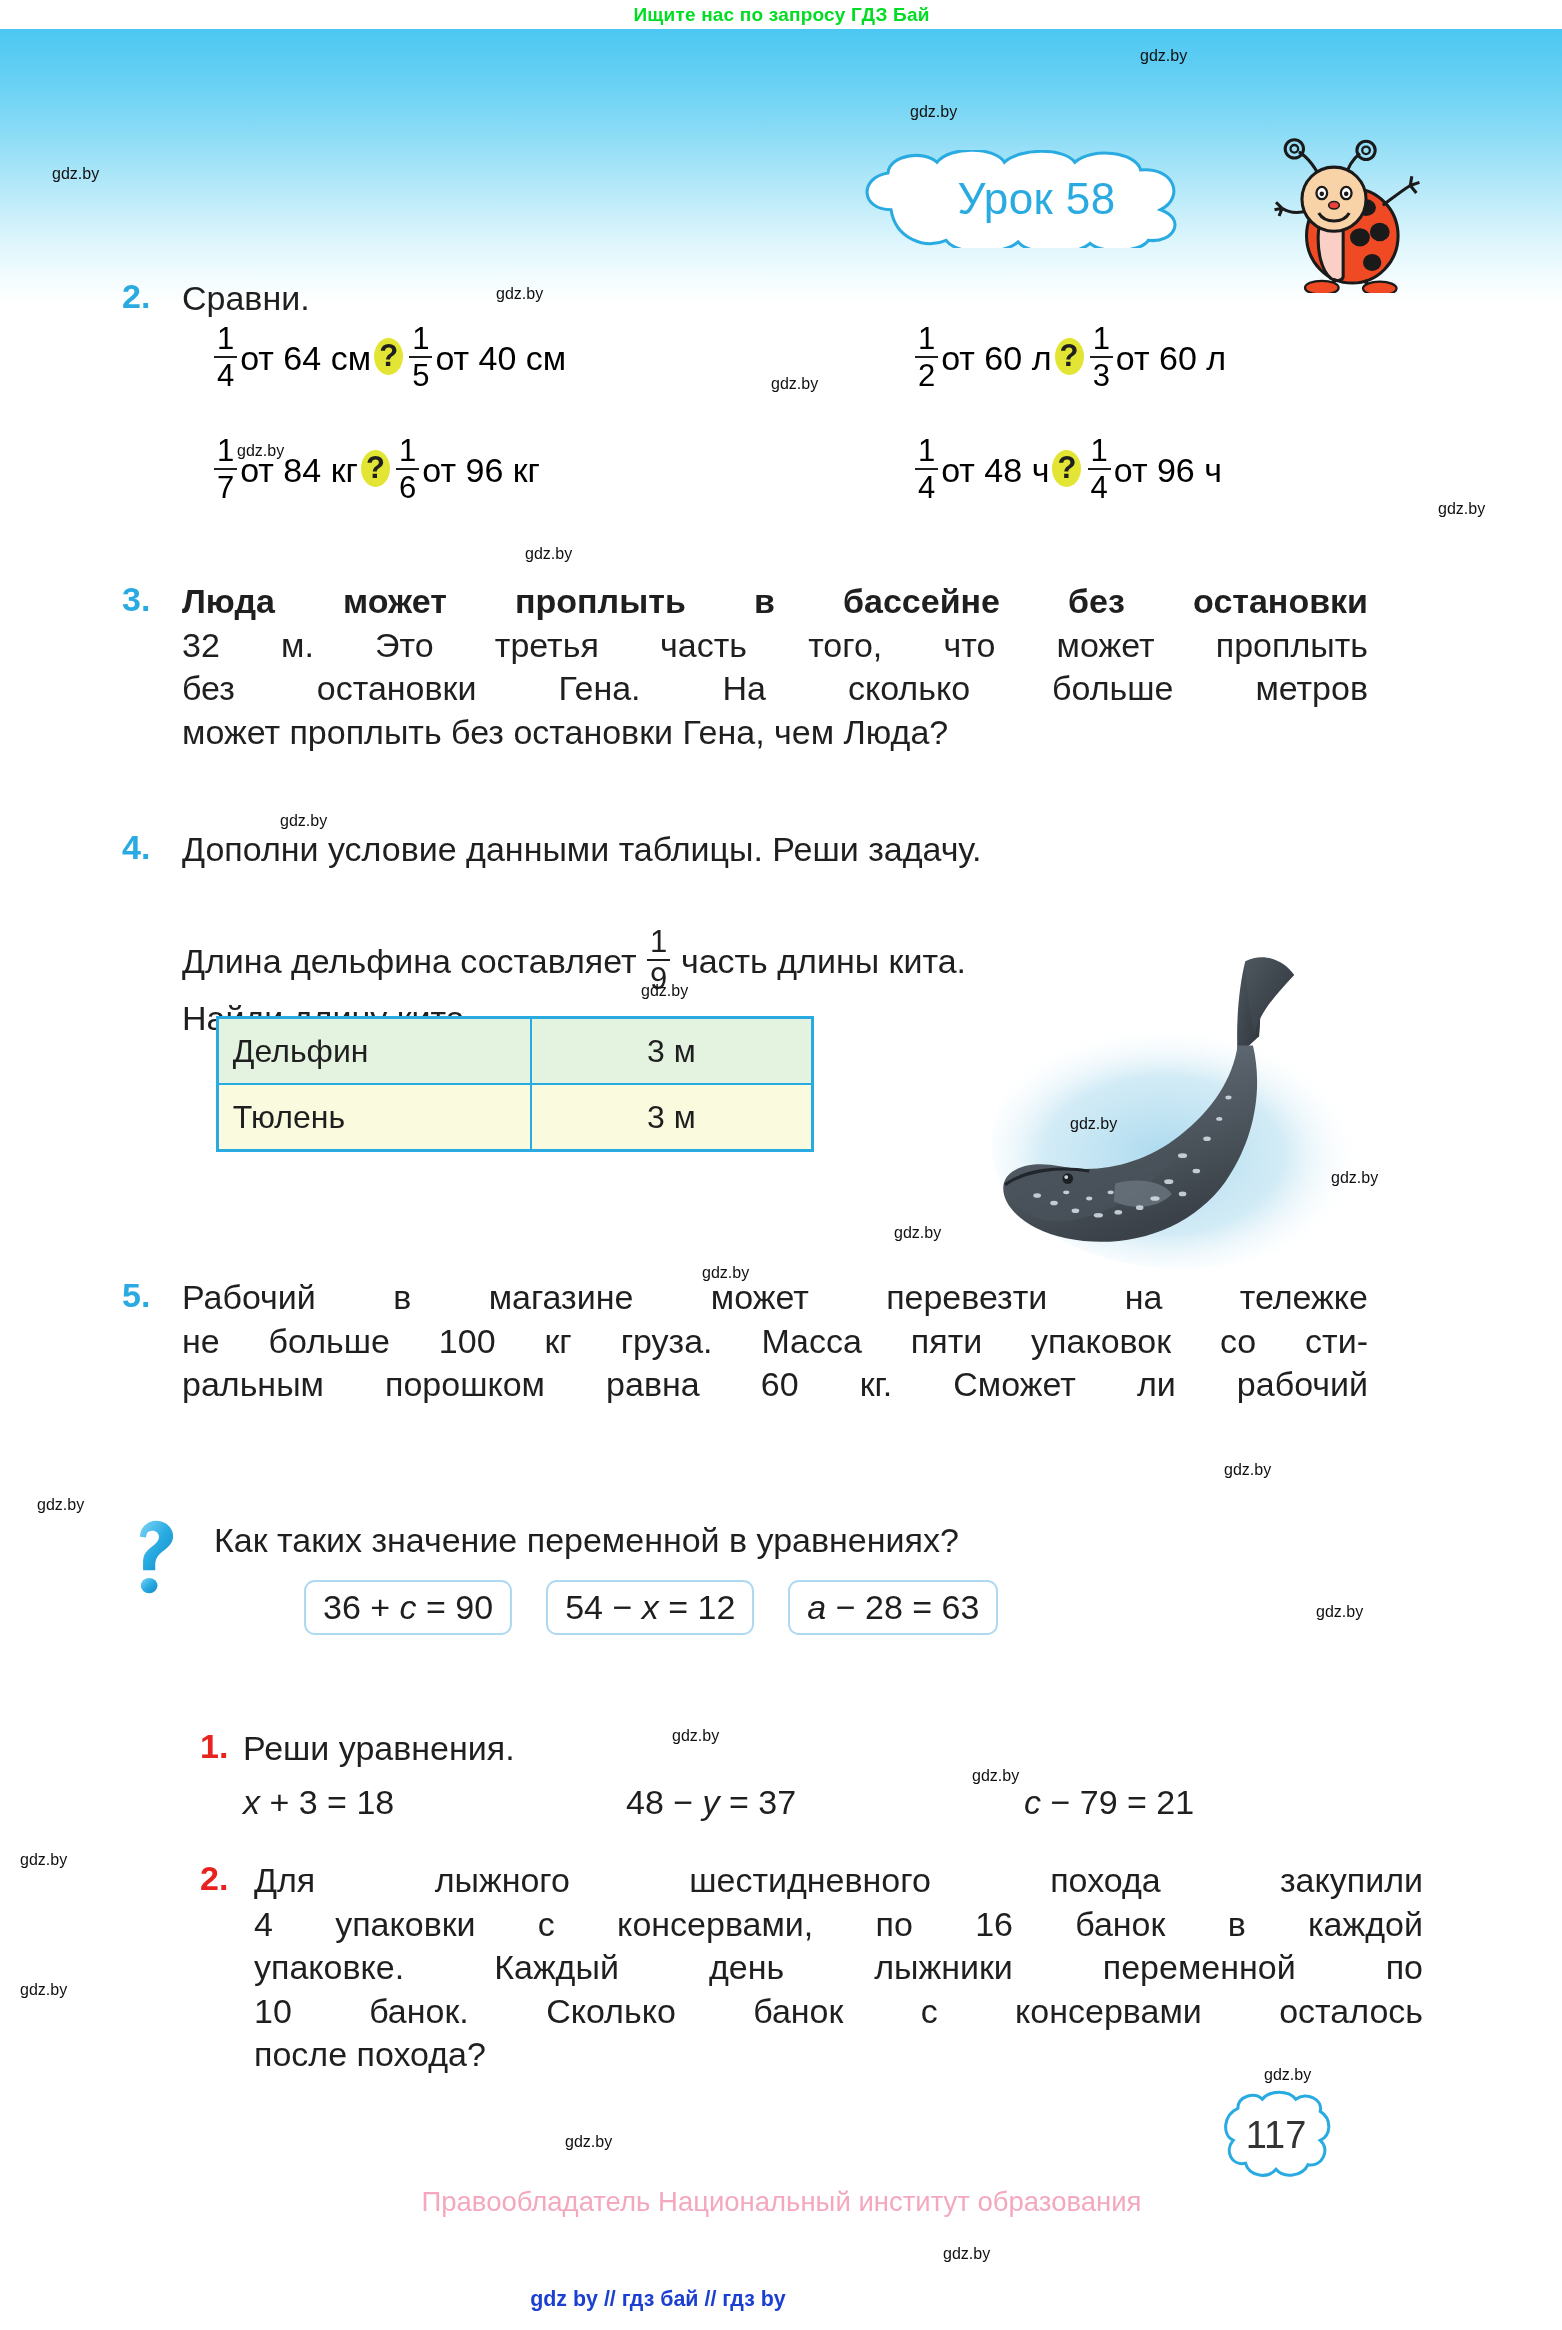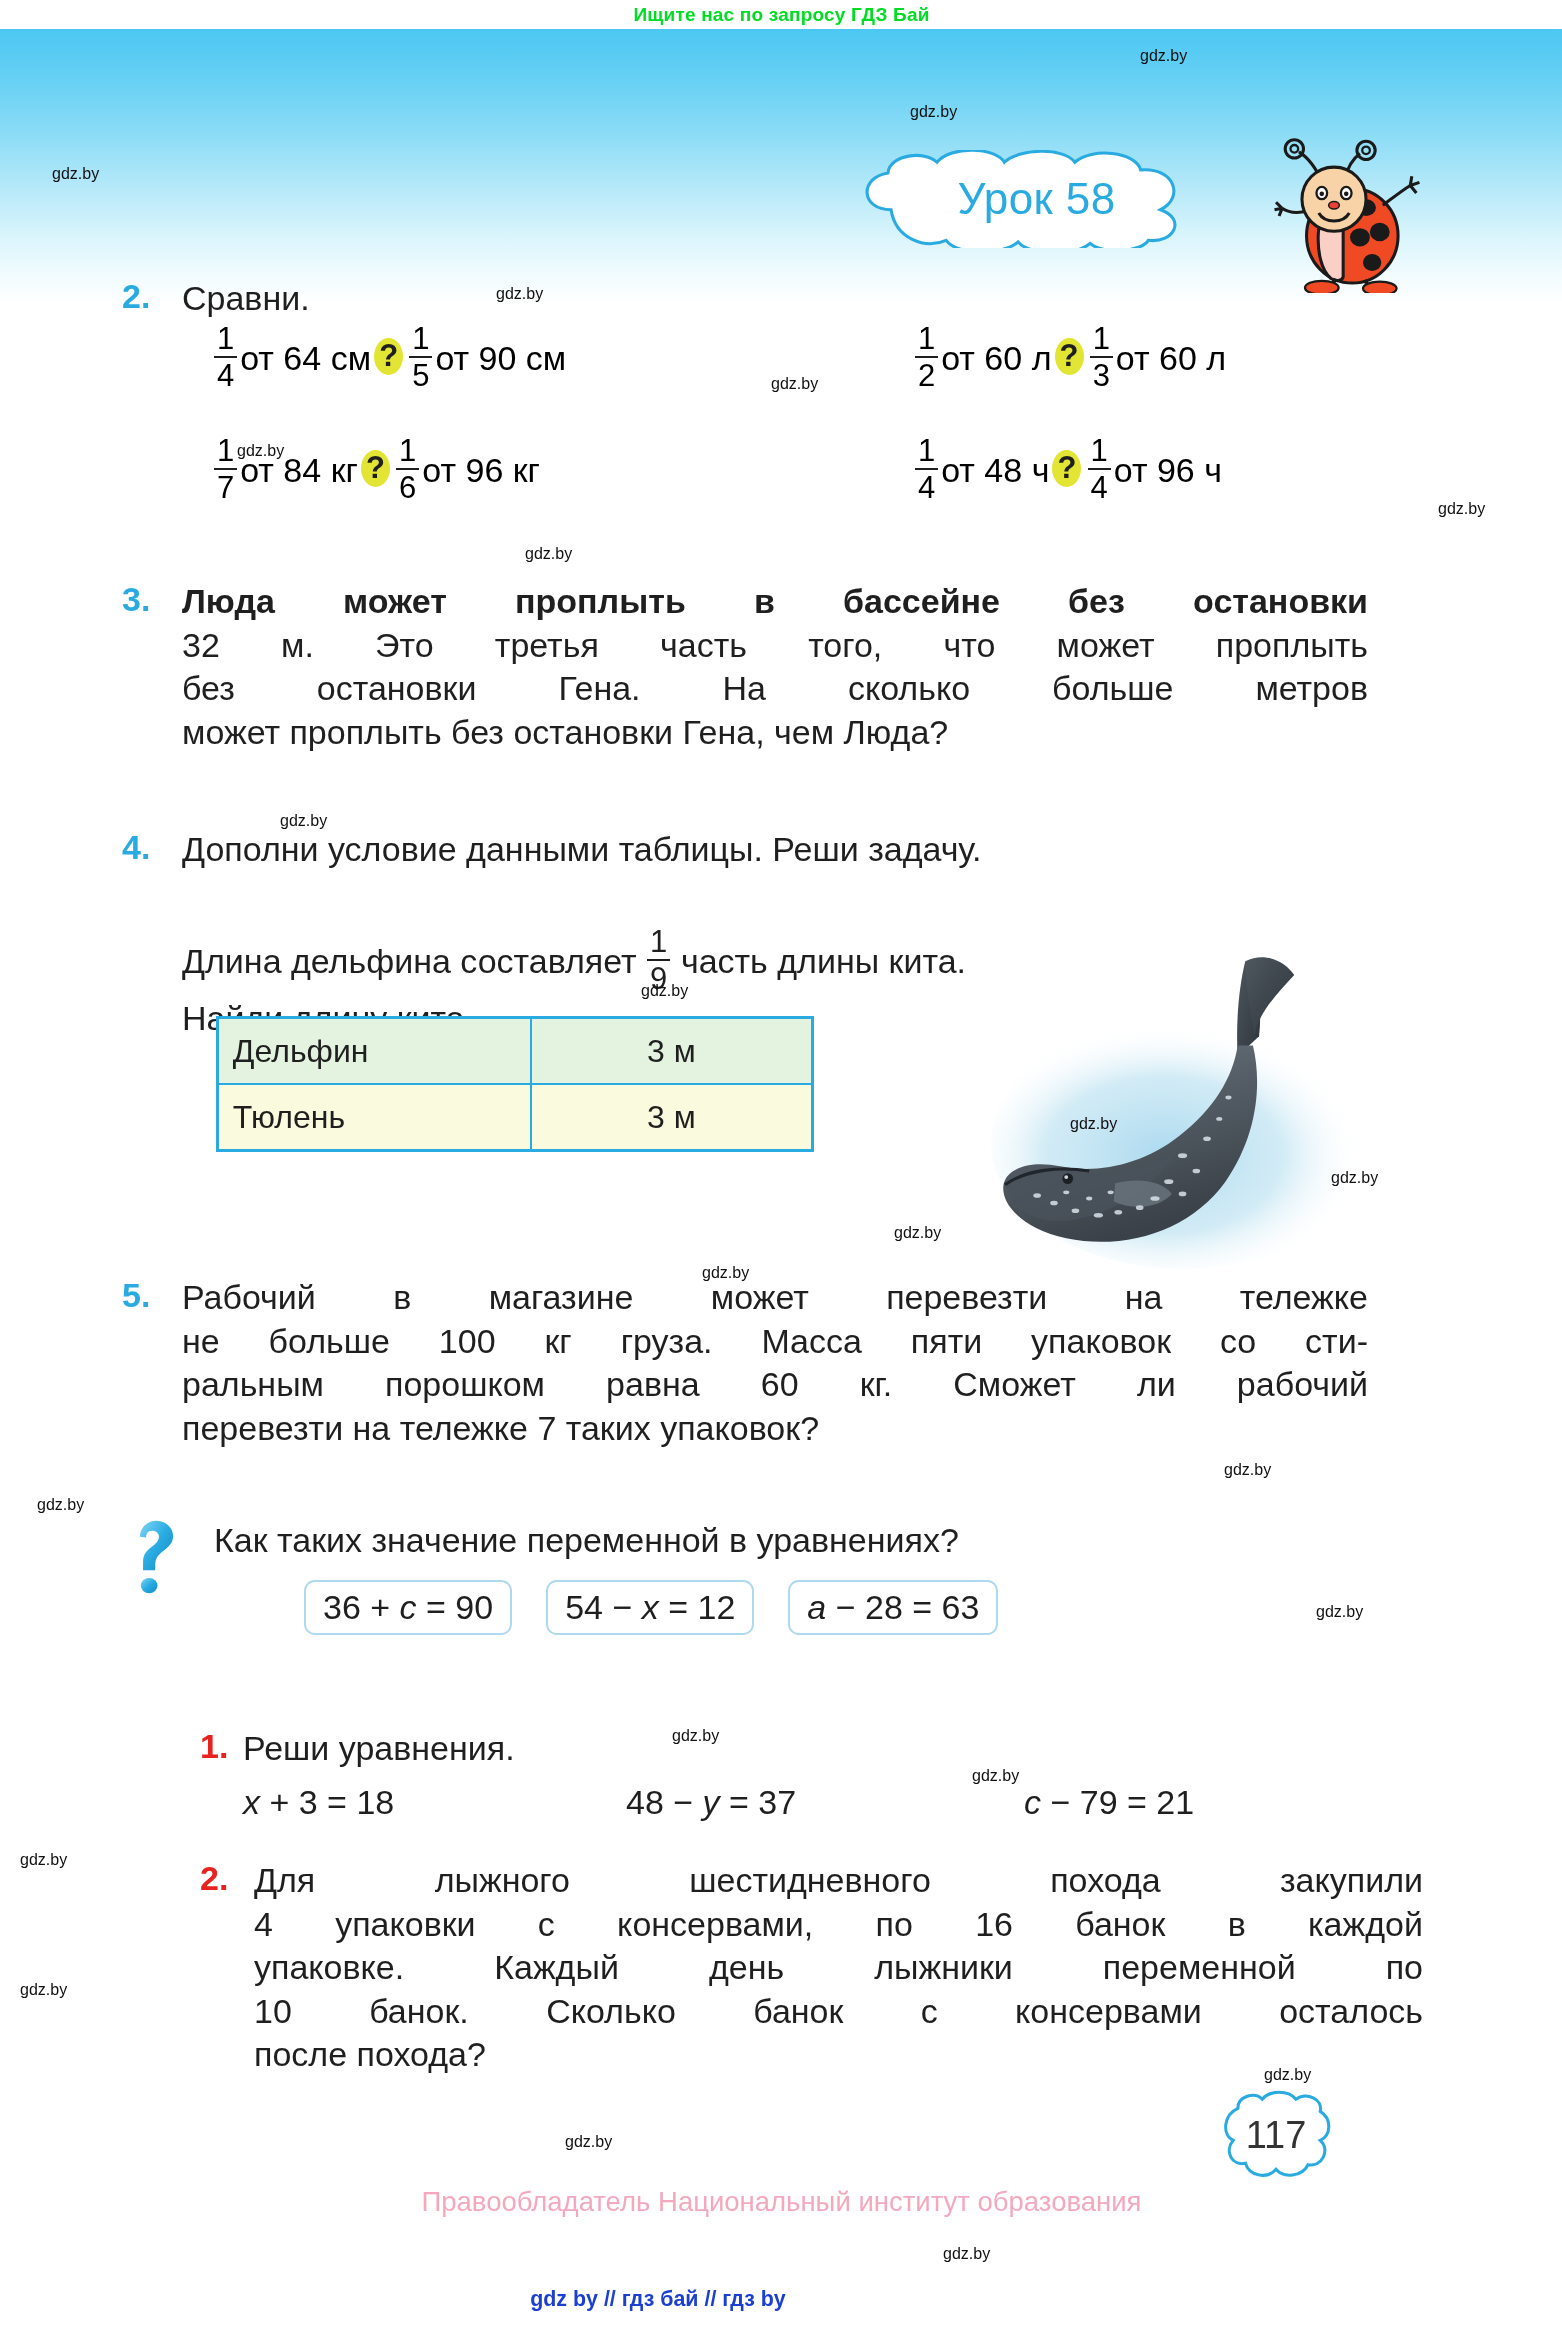--- a/index.html
+++ b/index.html
@@ -419,21 +419,21 @@
         <span class="bar"></span>
         <span class="den">4</span>
       </span>
       <span class="txt">от 64 см</span>
       <span class="qmark">?</span>
       <span class="frac">
         <span class="num">1</span>
         <span class="bar"></span>
         <span class="den">5</span>
       </span>
-      <span class="txt">от 90 см</span>
+      <span class="txt">от 40 см</span>
     </div>
 
     <div class="cmp-row" style="position:absolute; left:912px; top:324px;">
       <span class="frac">
         <span class="num">1</span>
         <span class="bar"></span>
         <span class="den">2</span>
       </span>
       <span class="txt">от 60 л</span>
       <span class="qmark">?</span>
@@ -519,21 +519,20 @@
       </tr>
     </tbody>
       </table>
 
     <div class="ex" style="left:122px; top:1276px; width:1369px;">
       <div class="ex-num">5.</div>
       <div class="ex-body" style="width:1186px;">
         <span style="display:block; text-align:justify; text-align-last:justify;">Рабочий в магазине может перевезти на тележке</span>
         <span style="display:block; text-align:justify; text-align-last:justify;">не больше 100 кг груза. Масса пяти упаковок со сти-</span>
         <span style="display:block; text-align:justify; text-align-last:justify;">ральным порошком равна 60 кг. Сможет ли рабочий</span>
-        <span style="display:block;">перевезти на тележке 7 таких упаковок?</span>
       </div>
     </div>
 
     <div class="q-icon">
       <svg viewBox="0 0 70 105" width="54" height="80">
         <defs>
           <linearGradient id="qGrad" x1="0" y1="0" x2="1" y2="1">
             <stop offset="0%" stop-color="#7FD4F5"></stop>
             <stop offset="50%" stop-color="#29ABE2"></stop>
             <stop offset="100%" stop-color="#1489C4"></stop>

